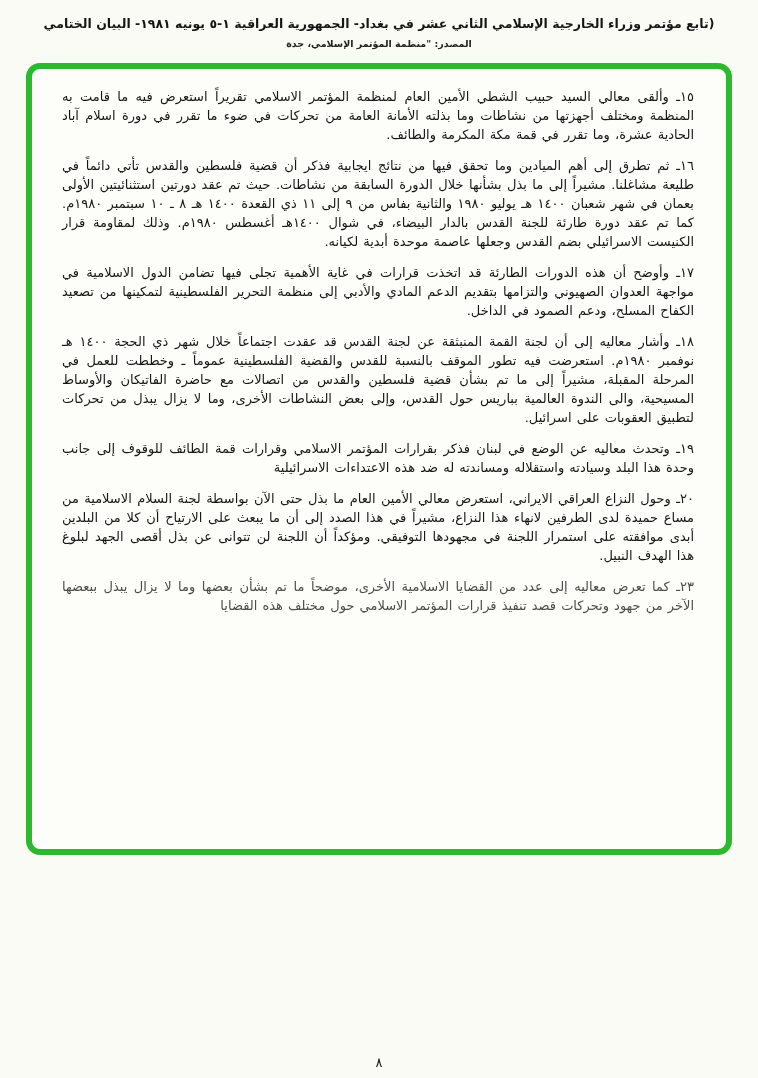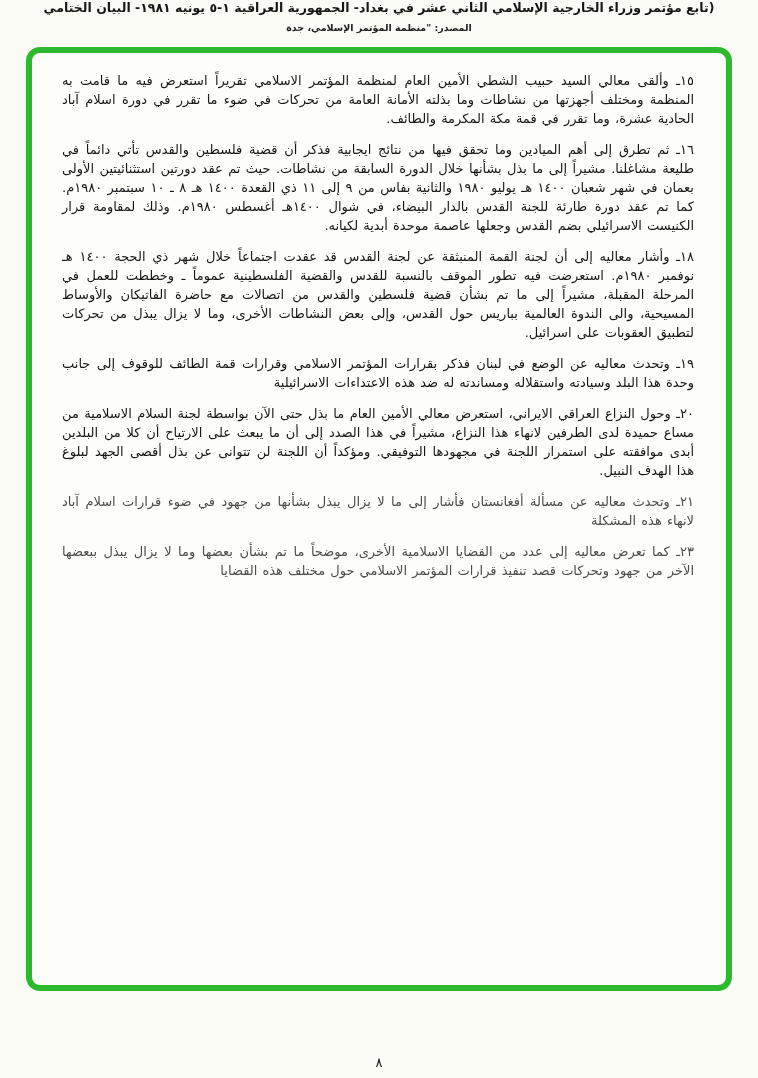--- a/index.html
+++ b/index.html
@@ -9,41 +9,42 @@
   body {
     width: 758px;
     height: 1078px;
     background: #fbfbf6;
     font-family: "DejaVu Sans", sans-serif;
     color: #161616;
     position: relative;
     overflow: hidden;
   }
   .header {
+    padding-top: 16px;
   }
   .title {
     text-align: center;
     direction: rtl;
     font-weight: bold;
     font-size: 12.5px;
     white-space: nowrap;
     letter-spacing: 0;
   }
   .source {
     text-align: center;
     direction: rtl;
     font-weight: bold;
     font-size: 9.5px;
     margin-top: 7px;
     color: #222;
   }
   .frame {
     box-sizing: border-box;
     margin: 14px 26px 0 26px;
-    height: 944px;
+    height: 792px;
     border: 6px solid #2db92d;
     border-radius: 14px;
     background: #fdfdfa;
     padding: 18px 32px 14px 30px;
     overflow: hidden;
   }
   .paragraphs {
     direction: rtl;
   }
   .para {
@@ -73,21 +74,21 @@
 
 <div class="header">
   <div class="title">(تابع مؤتمر وزراء الخارجية الإسلامي الثاني عشر في بغداد- الجمهورية العراقية ١-٥ يونيه ١٩٨١- البيان الختامي</div>
   <div class="source">المصدر: "منظمة المؤتمر الإسلامي، جدة</div>
 </div>
 
 <div class="frame" style="border-color: rgb(45, 185, 45);">
   <div class="paragraphs" id="paragraph-list">
       <div class="para">١٥ـ وألقى معالي السيد حبيب الشطي الأمين العام لمنظمة المؤتمر الاسلامي تقريراً استعرض فيه ما قامت به المنظمة ومختلف أجهزتها من نشاطات وما بذلته الأمانة العامة من تحركات في ضوء ما تقرر في دورة اسلام آباد الحادية عشرة، وما تقرر في قمة مكة المكرمة والطائف.</div>
       <div class="para">١٦ـ ثم تطرق إلى أهم الميادين وما تحقق فيها من نتائج ايجابية فذكر أن قضية فلسطين والقدس تأتي دائماً في طليعة مشاغلنا. مشيراً إلى ما بذل بشأنها خلال الدورة السابقة من نشاطات. حيث تم عقد دورتين استثنائيتين الأولى بعمان في شهر شعبان ١٤٠٠ هـ يوليو ١٩٨٠ والثانية بفاس من ٩ إلى ١١ ذي القعدة ١٤٠٠ هـ ٨ ـ ١٠ سبتمبر ١٩٨٠م. كما تم عقد دورة طارئة للجنة القدس بالدار البيضاء، في شوال ١٤٠٠هـ أغسطس ١٩٨٠م. وذلك لمقاومة قرار الكنيست الاسرائيلي بضم القدس وجعلها عاصمة موحدة أبدية لكيانه.</div>
+      <div class="para">١٧ـ وأوضح أن هذه الدورات الطارئة قد اتخذت قرارات في غاية الأهمية تجلى فيها تضامن الدول الاسلامية في مواجهة العدوان الصهيوني والتزامها بتقديم الدعم المادي والأدبي إلى منظمة التحرير الفلسطينية لتمكينها من تصعيد الكفاح المسلح، ودعم الصمود في الداخل.</div>
       <div class="para">١٨ـ وأشار معاليه إلى أن لجنة القمة المنبثقة عن لجنة القدس قد عقدت اجتماعاً خلال شهر ذي الحجة ١٤٠٠ هـ نوفمبر ١٩٨٠م. استعرضت فيه تطور الموقف بالنسبة للقدس والقضية الفلسطينية عموماً ـ وخططت للعمل في المرحلة المقبلة، مشيراً إلى ما تم بشأن قضية فلسطين والقدس من اتصالات مع حاضرة الفاتيكان والأوساط المسيحية، والى الندوة العالمية بباريس حول القدس، وإلى بعض النشاطات الأخرى، وما لا يزال يبذل من تحركات لتطبيق العقوبات على اسرائيل.</div>
       <div class="para">١٩ـ وتحدث معاليه عن الوضع في لبنان فذكر بقرارات المؤتمر الاسلامي وقرارات قمة الطائف للوقوف إلى جانب وحدة هذا البلد وسيادته واستقلاله ومساندته له ضد هذه الاعتداءات الاسرائيلية</div>
       <div class="para">٢٠ـ وحول النزاع العراقي الايراني، استعرض معالي الأمين العام ما بذل حتى الآن بواسطة لجنة السلام الاسلامية من مساع حميدة لدى الطرفين لانهاء هذا النزاع، مشيراً في هذا الصدد إلى أن ما يبعث على الارتياح أن كلا من البلدين أبدى موافقته على استمرار اللجنة في مجهودها التوفيقي. ومؤكداً أن اللجنة لن تتوانى عن بذل أقصى الجهد لبلوغ هذا الهدف النبيل.</div>
-      <div class="para faded">٢١ـ وتحدث معاليه عن مسألة أفغانستان فأشار إلى ما لا يزال يبذل بشأنها من جهود في ضوء قرارات اسلام آباد لانهاء هذه المشكلة</div>
       <div class="para faded">٢٣ـ كما تعرض معاليه إلى عدد من القضايا الاسلامية الأخرى، موضحاً ما تم بشأن بعضها وما لا يزال يبذل ببعضها الآخر من جهود وتحركات قصد تنفيذ قرارات المؤتمر الاسلامي حول مختلف هذه القضايا</div>
     </div>
 </div>
 
 <div class="page-number">٨</div>
 
 </body></html>

